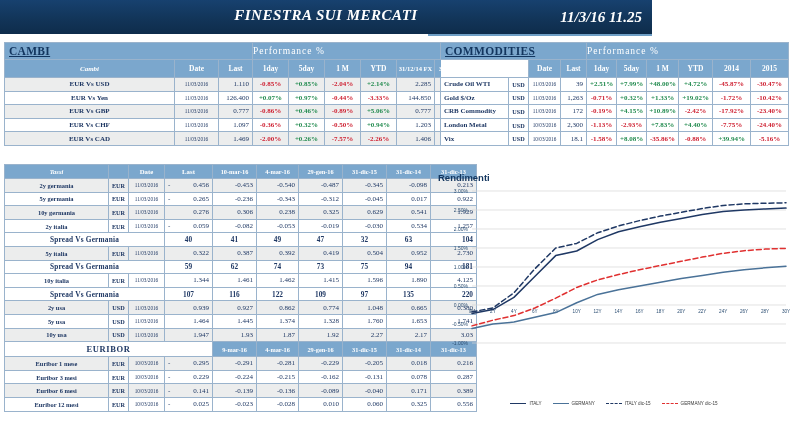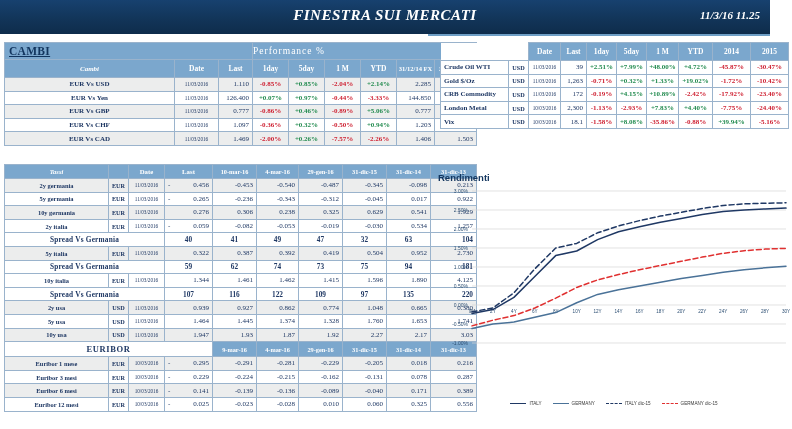--- a/index.html
+++ b/index.html
@@ -5,34 +5,34 @@
   html,body{margin:0;padding:0;}
   body{
     width:792px;height:429px;
     background:#ffffff;
     font-family:"Liberation Serif", serif;
     overflow:hidden;
     position:relative;
   }
   
   .topbar{
-    height:34px;width:770px;
+    height:34px;width:652px;
     background:linear-gradient(180deg,#17416f 0%,#123559 55%,#0e2c4b 100%);
     position:relative;
     border-bottom:2px solid #ffffff;
   }
   .topbar .title{
     position:absolute;left:0;right:0;top:7px;
     text-align:center;
     color:#ffffff;font-style:italic;font-weight:bold;
     font-size:15px;letter-spacing:.5px;
   }
   .topbar .stamp{
     position:absolute;right:10px;top:9px;
-    color:#ffffff;font-style:italic;font-weight:bold;font-size:11px;
+    color:#ffffff;font-style:italic;font-weight:bold;font-size:15px;
   }
   .topbar .underline{
     position:absolute;left:428px;right:0;bottom:-2px;height:2px;background:#6f9fc6;
   }
 
   
   table{border-collapse:collapse;table-layout:fixed;}
   .tbl{font-size:6.6px;color:#1f3864;}
   .tbl th,.tbl td{
     border:0.6px solid #9ab3cc;
@@ -192,20 +192,24 @@
       <col style="width:32px">
       <col style="width:26px">
     <col style="width:30px">
       <col style="width:30px">
       <col style="width:32px">
     <col style="width:34px">
       <col style="width:38px">
       <col style="width:38px">
   </colgroup>
   <tbody>
+      <tr>
+    <td class="bigtitle" colspan="4" style="height:16px">COMMODITIES</td>
+    <td class="perf" colspan="6" style="height:16px">Performance  %</td>
+  </tr>
   <tr>
     <th class="blank" style="height:17px"></th>
     <th class="blank" style="height:17px"></th>
     <th class="hdrblue" style="height:17px;font-size:7.5px">Date</th>
     <th class="hdrblue" style="height:17px;font-size:7.5px">Last</th>
     <th class="hdrblue" style="height:17px;font-size:7.5px">1day</th>
     <th class="hdrblue" style="height:17px;font-size:7.5px">5day</th>
     <th class="hdrblue" style="height:17px;font-size:7.5px">1 M</th>
     <th class="hdrblue" style="height:17px;font-size:7.5px">YTD</th>
     <th class="hdrblue" style="height:17px;font-size:7.5px">2014</th>

